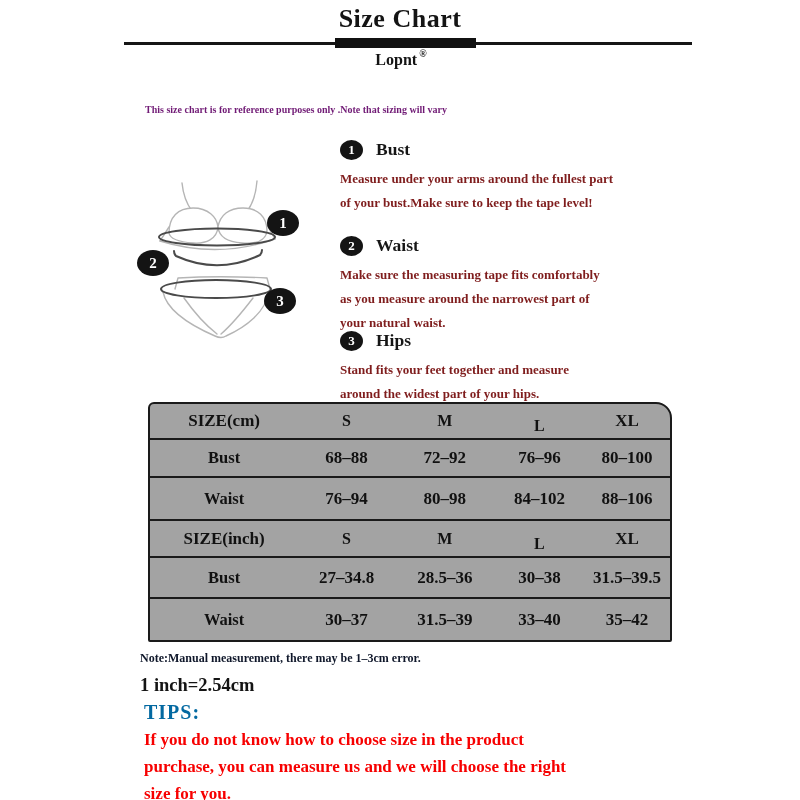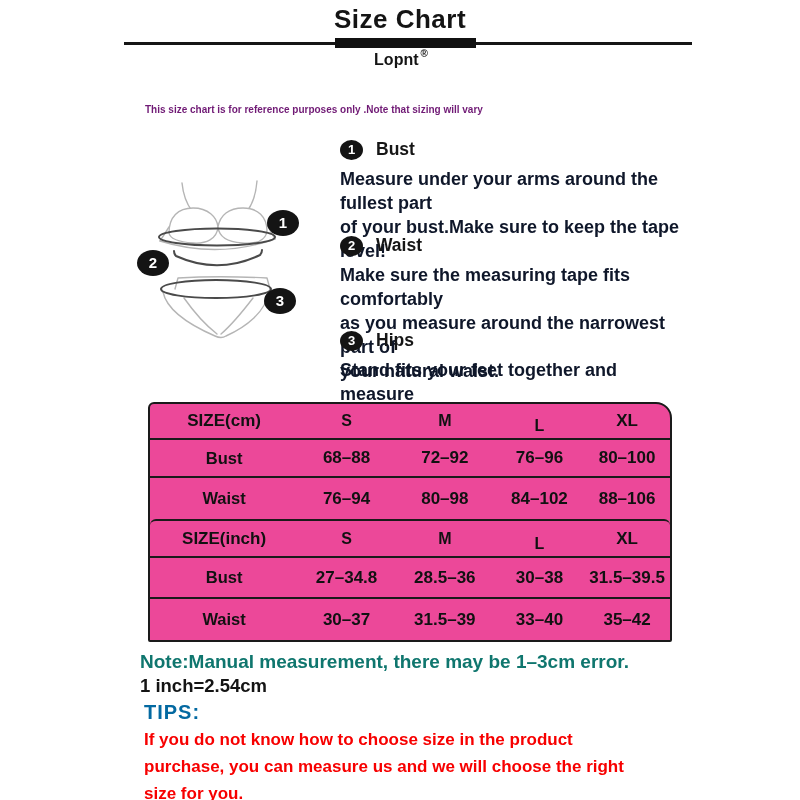--- a/index.html
+++ b/index.html
@@ -1,19 +1,19 @@
 <!DOCTYPE html>
 <html><head>
 <meta charset="utf-8">
 <style>
   * { margin:0; padding:0; box-sizing:border-box; }
   html,body { background:#ffffff; }
   .page {
     position:relative; width:800px; height:800px; background:#ffffff;
-    font-family:Liberation Sans, sans-serif; color:#141414; overflow:hidden;
+    font-family:Liberation Serif, serif; color:#141414; overflow:hidden;
   }
   
   .title {
     position:absolute; top:4px; left:0; right:0; text-align:center;
     font-size:26px; font-weight:bold; letter-spacing:0.5px;
   }
   .rule-thin  { position:absolute; top:42px; left:124px; width:568px; height:3px; background:#161616; }
   .rule-thick { position:absolute; top:38px; left:335px; width:141px; height:10px; background:#111111; }
   .brand {
     position:absolute; top:50px; left:0; right:0; text-align:center;
@@ -35,38 +35,38 @@
   .inst-1 { top:139px; }
   .inst-2 { top:235px; }
   .inst-3 { top:330px; }
   .inst-head { display:flex; align-items:center; margin-bottom:7px; }
   .num-badge {
     display:inline-flex; width:23px; height:20px; border-radius:50%;
     background:#141414; color:#ffffff; align-items:center; justify-content:center;
     font-size:13px; font-weight:bold; margin-right:13px; flex:0 0 auto;
   }
   .inst-title { font-size:17.5px; font-weight:bold; color:#161616; }
-  .inst-text { font-size:18px; font-weight:bold; color:#0f172a; line-height:24px; }
+  .inst-text { font-size:13px; font-weight:bold; color:#7f1d1d; line-height:24px; }
   
   .size-table {
     position:absolute; top:402px; left:148px; width:524px;
-    border:2px solid #1a1a1a; border-radius:6px 16px 2px 2px; background:#ec4899;
+    border:2px solid #1a1a1a; border-radius:6px 16px 2px 2px; background:#a3a3a3;
   }
   .trow { display:flex; align-items:center; border-top:2px solid #1a1a1a; }
   .trow:first-child { border-top:none; }
   .r1 { height:34px; } .r2 { height:38px; } .r3 { height:43px; }
-  .r4 { height:37px;border-radius:6px; } .r5 { height:41px; } .r6 { height:43px; }
+  .r4 { height:37px; } .r5 { height:41px; } .r6 { height:43px; }
   .tc { text-align:center; font-weight:bold; font-size:17px; color:#111111; }
   .tc-label { width:28.5%; }
   .tc-1 { width:18.6%; } .tc-2 { width:19.2%; } .tc-3 { width:17.2%; } .tc-4 { width:16.5%; }
   .size-letter { font-size:16px; }
   .row-label { font-size:16.5px; }
   .drop { position:relative; top:5px; }
   
-  .note-line   { position:absolute; left:140px; top:651px; font-size:19px; font-weight:bold; color:#0f766e; }
+  .note-line   { position:absolute; left:140px; top:651px; font-size:12px; font-weight:bold; color:#0f172a; }
   .conv-line   { position:absolute; left:140px; top:675px; font-size:18.5px; font-weight:bold; color:#141414; }
   .tips-label  { position:absolute; left:144px; top:701px; font-size:20px; font-weight:bold; letter-spacing:1px; }
   .tips-text   { position:absolute; left:144px; top:726px; font-size:17px; font-weight:bold; line-height:27px; }
 </style>
 </head>
 <body>
 
 <div class="page">
 
   <div class="title">Size Chart</div>

